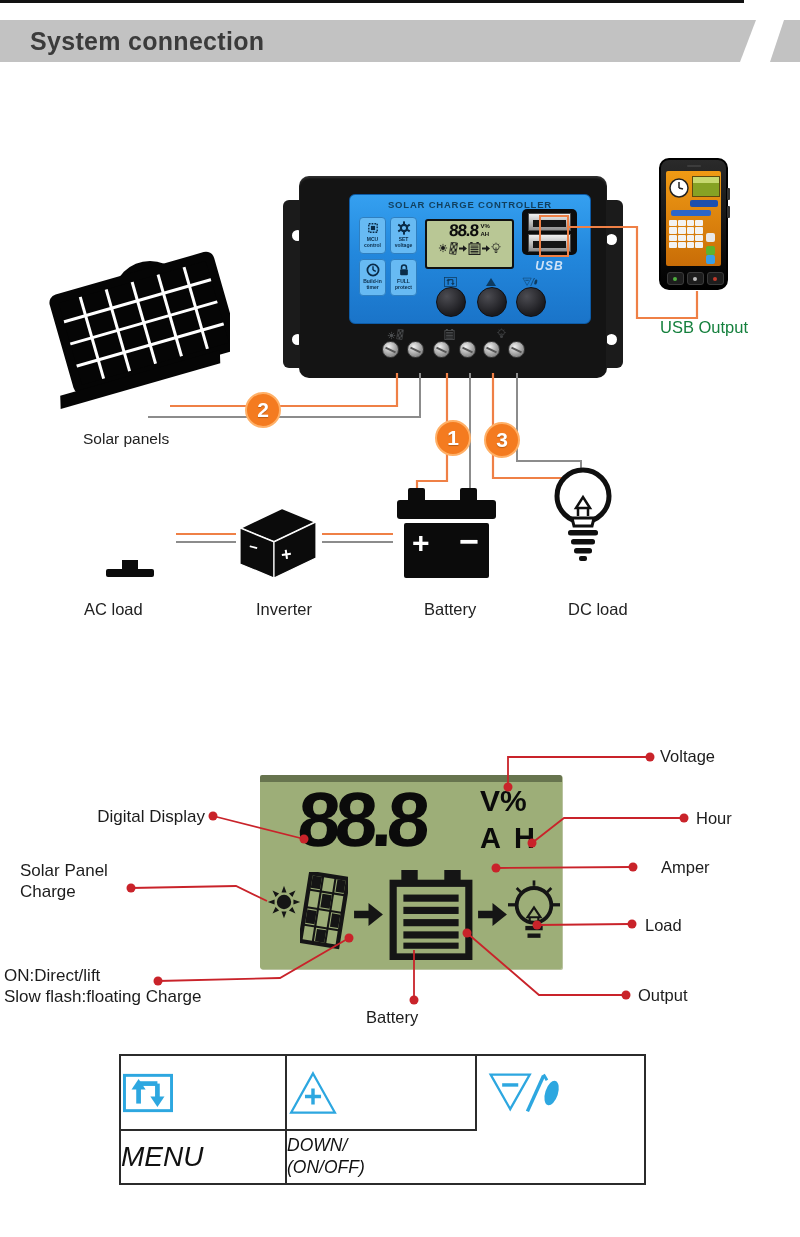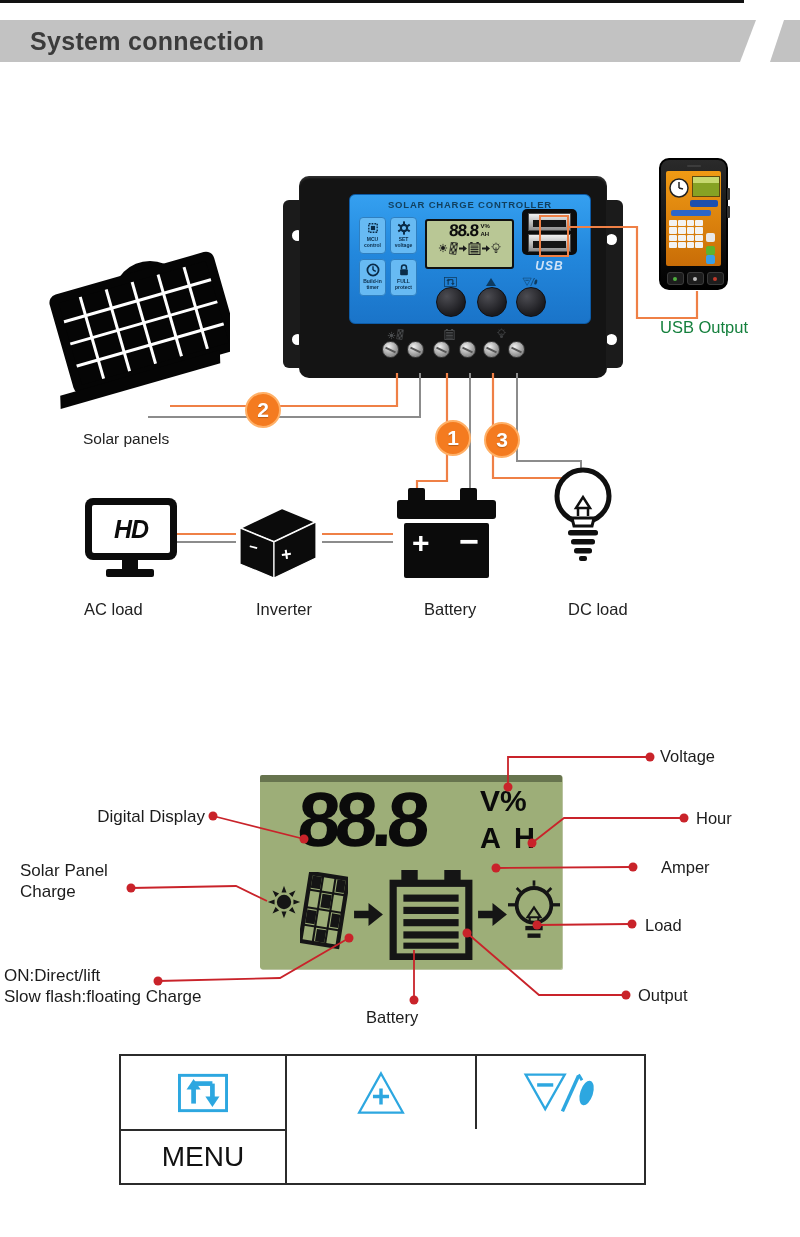--- a/index.html
+++ b/index.html
@@ -103,21 +103,21 @@
   .big-unit-top{left:480px;top:784px;font-size:30px;font-weight:800;color:#0b0b0b;z-index:6;}
   .big-unit-bottom{left:480px;top:822px;font-size:29px;font-weight:800;color:#0b0b0b;letter-spacing:3px;z-index:6;}
   .lcd-icon-row{left:262px;top:868px;z-index:6;}
 
   .callout{font-size:16.5px;color:#1c1c1c;z-index:8;}
   .callout.two{line-height:1.25;font-size:17px;}
 
   
   .key-table{left:119px;top:1054px;width:523px;border:2px solid #2b2b2b;display:grid;
              grid-template-columns:166px 190px 163px;grid-template-rows:73px 54px;z-index:5;}
-  .kt-cell{border-right:2px solid #2b2b2b;display:flex;align-items:center;justify-content:center;flex-direction:column;}
+  .kt-cell{border-right:2px solid #2b2b2b;display:flex;justify-content:center;flex-direction:column;font-style:italic;}
   .kt-cell.last{border-right:none;}
   .kt-cell.lbl{border-top:2px solid #2b2b2b;}
   .kt-label{font-size:28px;color:#111;}
   .kt-label-sm{font-size:17.5px;color:#111;line-height:1.25;text-align:left;}
 
   .overlay{left:0;top:0;width:800px;height:1237px;z-index:20;pointer-events:none;}
   .solar-svg{left:45px;top:238px;z-index:25;}
   .usb-out-label{left:660px;top:318px;font-size:16.5px;color:#15803d;}
   .sp-label{left:83px;top:430px;font-size:15.5px;color:#222;}
 </style>
@@ -487,25 +487,20 @@
   <div class="abs badge" style="left:245px;top:392px">
       <span>2</span>
     </div>
   <div class="abs badge" style="left:435px;top:420px">
       <span>1</span>
     </div>
   <div class="abs badge" style="left:484px;top:422px">
       <span>3</span>
     </div>
 
-  <div class="abs dev monitor">
-    <div class="scr">
-        <span>HD</span>
-      </div>
-  </div>
   <div class="abs dev mon-neck"></div>
   <div class="abs dev mon-base"></div>
 
   <svg class="abs dev" style="left:232px;top:498px" width="92" height="84" viewBox="0 0 92 84">
     <polygon points="8,30 50,10 84,24 42,44" fill="#0b0b0b" stroke="#fff" stroke-width="2"></polygon>
     <polygon points="8,30 42,44 42,80 8,66" fill="#0b0b0b" stroke="#fff" stroke-width="1.2"></polygon>
     <polygon points="42,44 84,24 84,60 42,80" fill="#0b0b0b" stroke="#fff" stroke-width="1.2"></polygon>
     <text x="16" y="53" fill="#fff" font-size="15" font-weight="bold" transform="rotate(14 16 53)">−</text>
     <text x="50" y="63" fill="#fff" font-size="18" font-weight="bold" transform="rotate(-8 50 63)">+</text>
   </svg>
@@ -580,15 +575,21 @@
         </svg>
     </div>
     <div class="kt-cell last">
       <svg width="94" height="46" viewBox="0 0 66 40" style="color:#2da7e0">
           <use href="#sym-keydown"></use>
         </svg>
     </div>
     <div class="kt-cell lbl">
       <span class="kt-label">MENU</span>
     </div>
+    <div class="kt-cell lbl last">
+      <span class="kt-label-sm">
+        <span>DOWN/</span><br>
+        <span>(ON/OFF)</span>
+      </span>
+    </div>
   </div>
 
 </div>
 
 </body></html>

